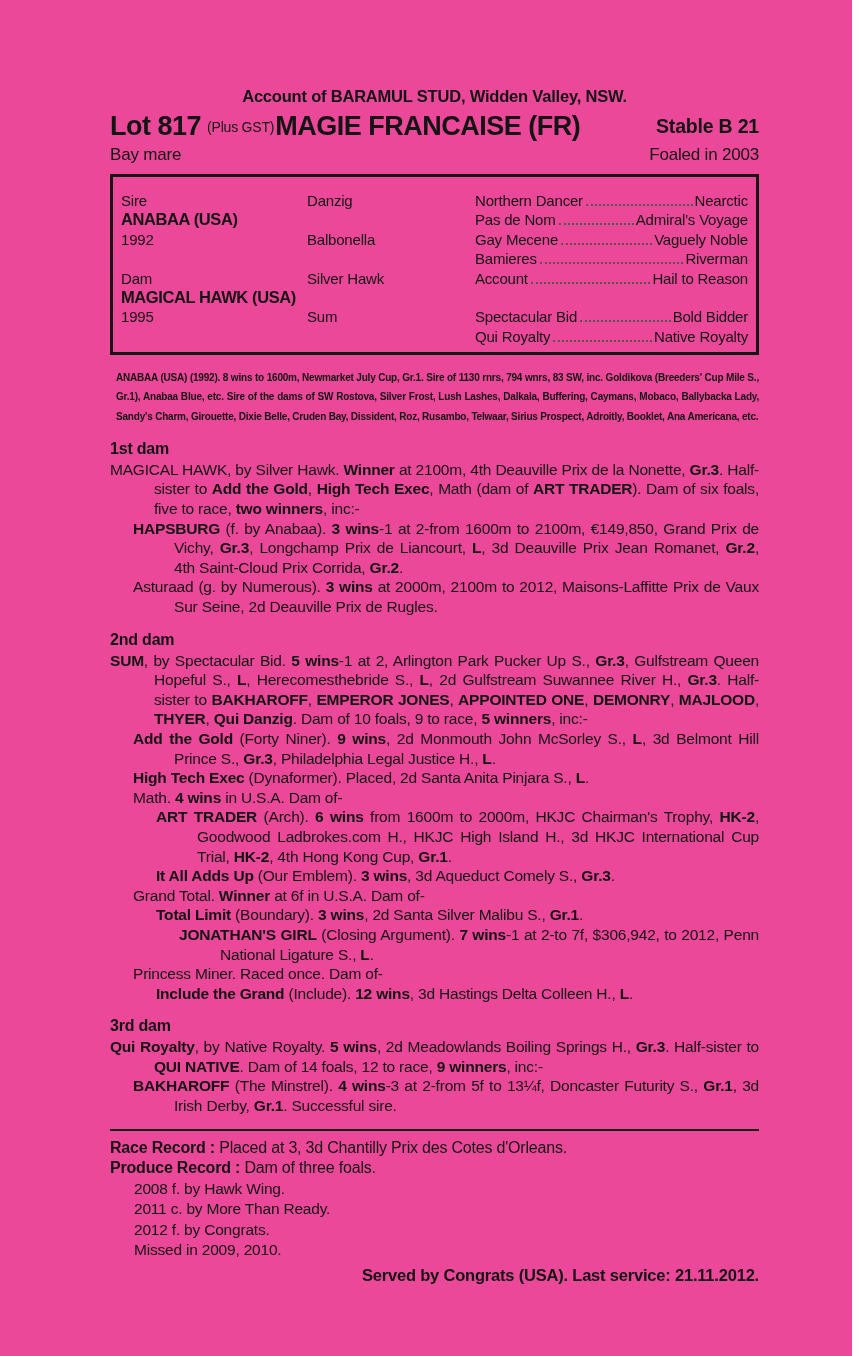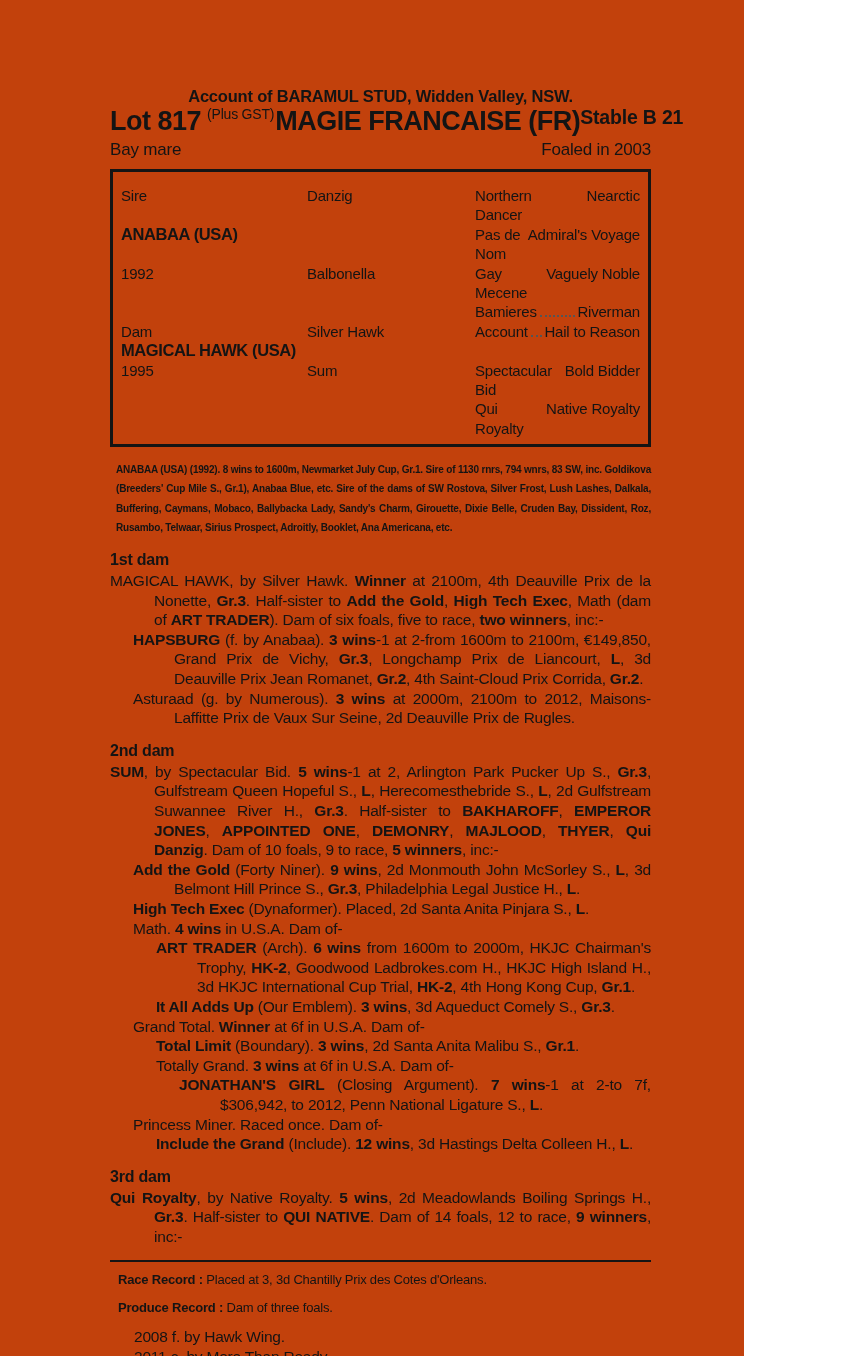--- a/index.html
+++ b/index.html
@@ -1,27 +1,27 @@
 <!DOCTYPE html>
 <html><head>
 <meta charset="utf-8">
 <style>
   html,body{margin:0;padding:0;background:#fff;}
   .page{
-    width:744px;height:1356px;box-sizing:border-box;
+    width:852px;height:1356px;box-sizing:border-box;
     padding:86px 93px 0 110px;
-    background:#c2410c;color:#141414;
+    background:#ec4899;color:#141414;
     font-family:"Liberation Sans","DejaVu Sans",sans-serif;
     letter-spacing:-0.2px;
     overflow:hidden;
   }
   .b{font-weight:bold;}
   
   .account-line{text-align:center;font-weight:bold;font-size:16.5px;line-height:20px;}
-  .lot-line{display:flex;align-items:flex-start;white-space:nowrap;}
+  .lot-line{display:flex;align-items:center;margin-top:5px;white-space:nowrap;}
   .lot-num{font-weight:bold;font-size:27px;letter-spacing:-0.5px;}
   .gst{font-size:14px;margin:0 1px 0 6px;}
   .horse-name{font-weight:bold;font-size:27px;letter-spacing:-0.5px;}
   .stable{font-weight:bold;font-size:19.5px;margin-left:auto;}
   .sub-line{display:flex;justify-content:space-between;font-size:17px;margin:3px 0 9px 0;}
   
   .ped-table{border:3px solid #141414;padding:14px 8px 6px 8px;font-size:15px;}
   .ped-row{display:flex;align-items:baseline;line-height:19.4px;}
   .pc1{width:186px;flex:none;}
   .pc2{width:168px;flex:none;}
@@ -34,21 +34,21 @@
   
   .section{margin-top:13px;}
   .section-heading{font-weight:bold;font-size:16px;line-height:20px;margin-bottom:1px;}
   .para{margin:0;font-size:15.5px;line-height:19.6px;text-align:justify;}
   .ind0{padding-left:44px;text-indent:-44px;}
   .ind1{padding-left:64px;text-indent:-41px;}
   .ind2{padding-left:87px;text-indent:-41px;}
   .ind3{padding-left:110px;text-indent:-41px;}
   
   .rule{border:none;border-top:2.5px solid #141414;margin:13px 0 7px 0;}
-  .record-para{margin:8px;font-size:13px;line-height:20.5px;}
+  .record-para{margin:0;font-size:16px;line-height:20.5px;}
   .produce-item{margin:0;font-size:15.5px;line-height:20.5px;padding-left:24px;}
   .served-line{text-align:right;font-weight:bold;font-size:16.5px;line-height:22px;margin-top:3px;}
 </style>
 </head>
 <body>
 
 <div class="page">
 
   <div class="account-line">Account of BARAMUL STUD, Widden Valley, NSW.</div>
 
@@ -148,32 +148,32 @@
   <div class="section">
     <div class="section-heading">2nd dam</div>
     <div>
         <p class="para ind0"><span class="b">SUM</span><span>, by Spectacular Bid. </span><span class="b">5 wins</span><span>-1 at 2, Arlington Park Pucker Up S., </span><span class="b">Gr.3</span><span>, Gulfstream Queen Hopeful S., </span><span class="b">L</span><span>, Herecomesthebride S., </span><span class="b">L</span><span>, 2d Gulfstream Suwannee River H., </span><span class="b">Gr.3</span><span>. Half-sister to </span><span class="b">BAKHAROFF</span><span>, </span><span class="b">EMPEROR JONES</span><span>, </span><span class="b">APPOINTED ONE</span><span>, </span><span class="b">DEMONRY</span><span>, </span><span class="b">MAJLOOD</span><span>, </span><span class="b">THYER</span><span>, </span><span class="b">Qui Danzig</span><span>. Dam of 10 foals, 9 to race, </span><span class="b">5 winners</span><span>, inc:-</span></p>
         <p class="para ind1"><span class="b">Add the Gold</span><span> (Forty Niner). </span><span class="b">9 wins</span><span>, 2d Monmouth John McSorley S., </span><span class="b">L</span><span>, 3d Belmont Hill Prince S., </span><span class="b">Gr.3</span><span>, Philadelphia Legal Justice H., </span><span class="b">L</span><span>.</span></p>
         <p class="para ind1"><span class="b">High Tech Exec</span><span> (Dynaformer). Placed, 2d Santa Anita Pinjara S., </span><span class="b">L</span><span>.</span></p>
         <p class="para ind1"><span>Math. </span><span class="b">4 wins</span><span> in U.S.A. Dam of-</span></p>
         <p class="para ind2"><span class="b">ART TRADER</span><span> (Arch). </span><span class="b">6 wins</span><span> from 1600m to 2000m, HKJC Chairman's Trophy, </span><span class="b">HK-2</span><span>, Goodwood Ladbrokes.com H., HKJC High Island H., 3d HKJC International Cup Trial, </span><span class="b">HK-2</span><span>, 4th Hong Kong Cup, </span><span class="b">Gr.1</span><span>.</span></p>
         <p class="para ind2"><span class="b">It All Adds Up</span><span> (Our Emblem). </span><span class="b">3 wins</span><span>, 3d Aqueduct Comely S., </span><span class="b">Gr.3</span><span>.</span></p>
         <p class="para ind1"><span>Grand Total. </span><span class="b">Winner</span><span> at 6f in U.S.A. Dam of-</span></p>
-        <p class="para ind2"><span class="b">Total Limit</span><span> (Boundary). </span><span class="b">3 wins</span><span>, 2d Santa Anita Malibu S., </span><span class="b">Gr.1</span><span>.</span></p>
-        <p class="para ind2"><span>Totally Grand. </span><span class="b">3 wins</span><span> at 6f in U.S.A. Dam of-</span></p>
+        <p class="para ind2"><span class="b">Total Limit</span><span> (Boundary). </span><span class="b">3 wins</span><span>, 2d Santa Silver Malibu S., </span><span class="b">Gr.1</span><span>.</span></p>
         <p class="para ind3"><span class="b">JONATHAN'S GIRL</span><span> (Closing Argument). </span><span class="b">7 wins</span><span>-1 at 2-to 7f, $306,942, to 2012, Penn National Ligature S., </span><span class="b">L</span><span>.</span></p>
         <p class="para ind1"><span>Princess Miner. Raced once. Dam of-</span></p>
         <p class="para ind2"><span class="b">Include the Grand</span><span> (Include). </span><span class="b">12 wins</span><span>, 3d Hastings Delta Colleen H., </span><span class="b">L</span><span>.</span></p>
       </div>
   </div>
 
   <div class="section">
     <div class="section-heading">3rd dam</div>
     <div>
         <p class="para ind0"><span class="b">Qui Royalty</span><span>, by Native Royalty. </span><span class="b">5 wins</span><span>, 2d Meadowlands Boiling Springs H., </span><span class="b">Gr.3</span><span>. Half-sister to </span><span class="b">QUI NATIVE</span><span>. Dam of 14 foals, 12 to race, </span><span class="b">9 winners</span><span>, inc:-</span></p>
+        <p class="para ind1"><span class="b">BAKHAROFF</span><span> (The Minstrel). </span><span class="b">4 wins</span><span>-3 at 2-from 5f to 13¼f, Doncaster Futurity S., </span><span class="b">Gr.1</span><span>, 3d Irish Derby, </span><span class="b">Gr.1</span><span>. Successful sire.</span></p>
       </div>
   </div>
 
   <hr class="rule">
 
   <p class="record-para"><span class="b">Race Record :</span><span> Placed at 3, 3d Chantilly Prix des Cotes d'Orleans.</span></p>
   <p class="record-para"><span class="b">Produce Record :</span><span> Dam of three foals.</span></p>
   <p class="produce-item">2008 f. by Hawk Wing.</p>
   <p class="produce-item">2011 c. by More Than Ready.</p>
   <p class="produce-item">2012 f. by Congrats.</p>

